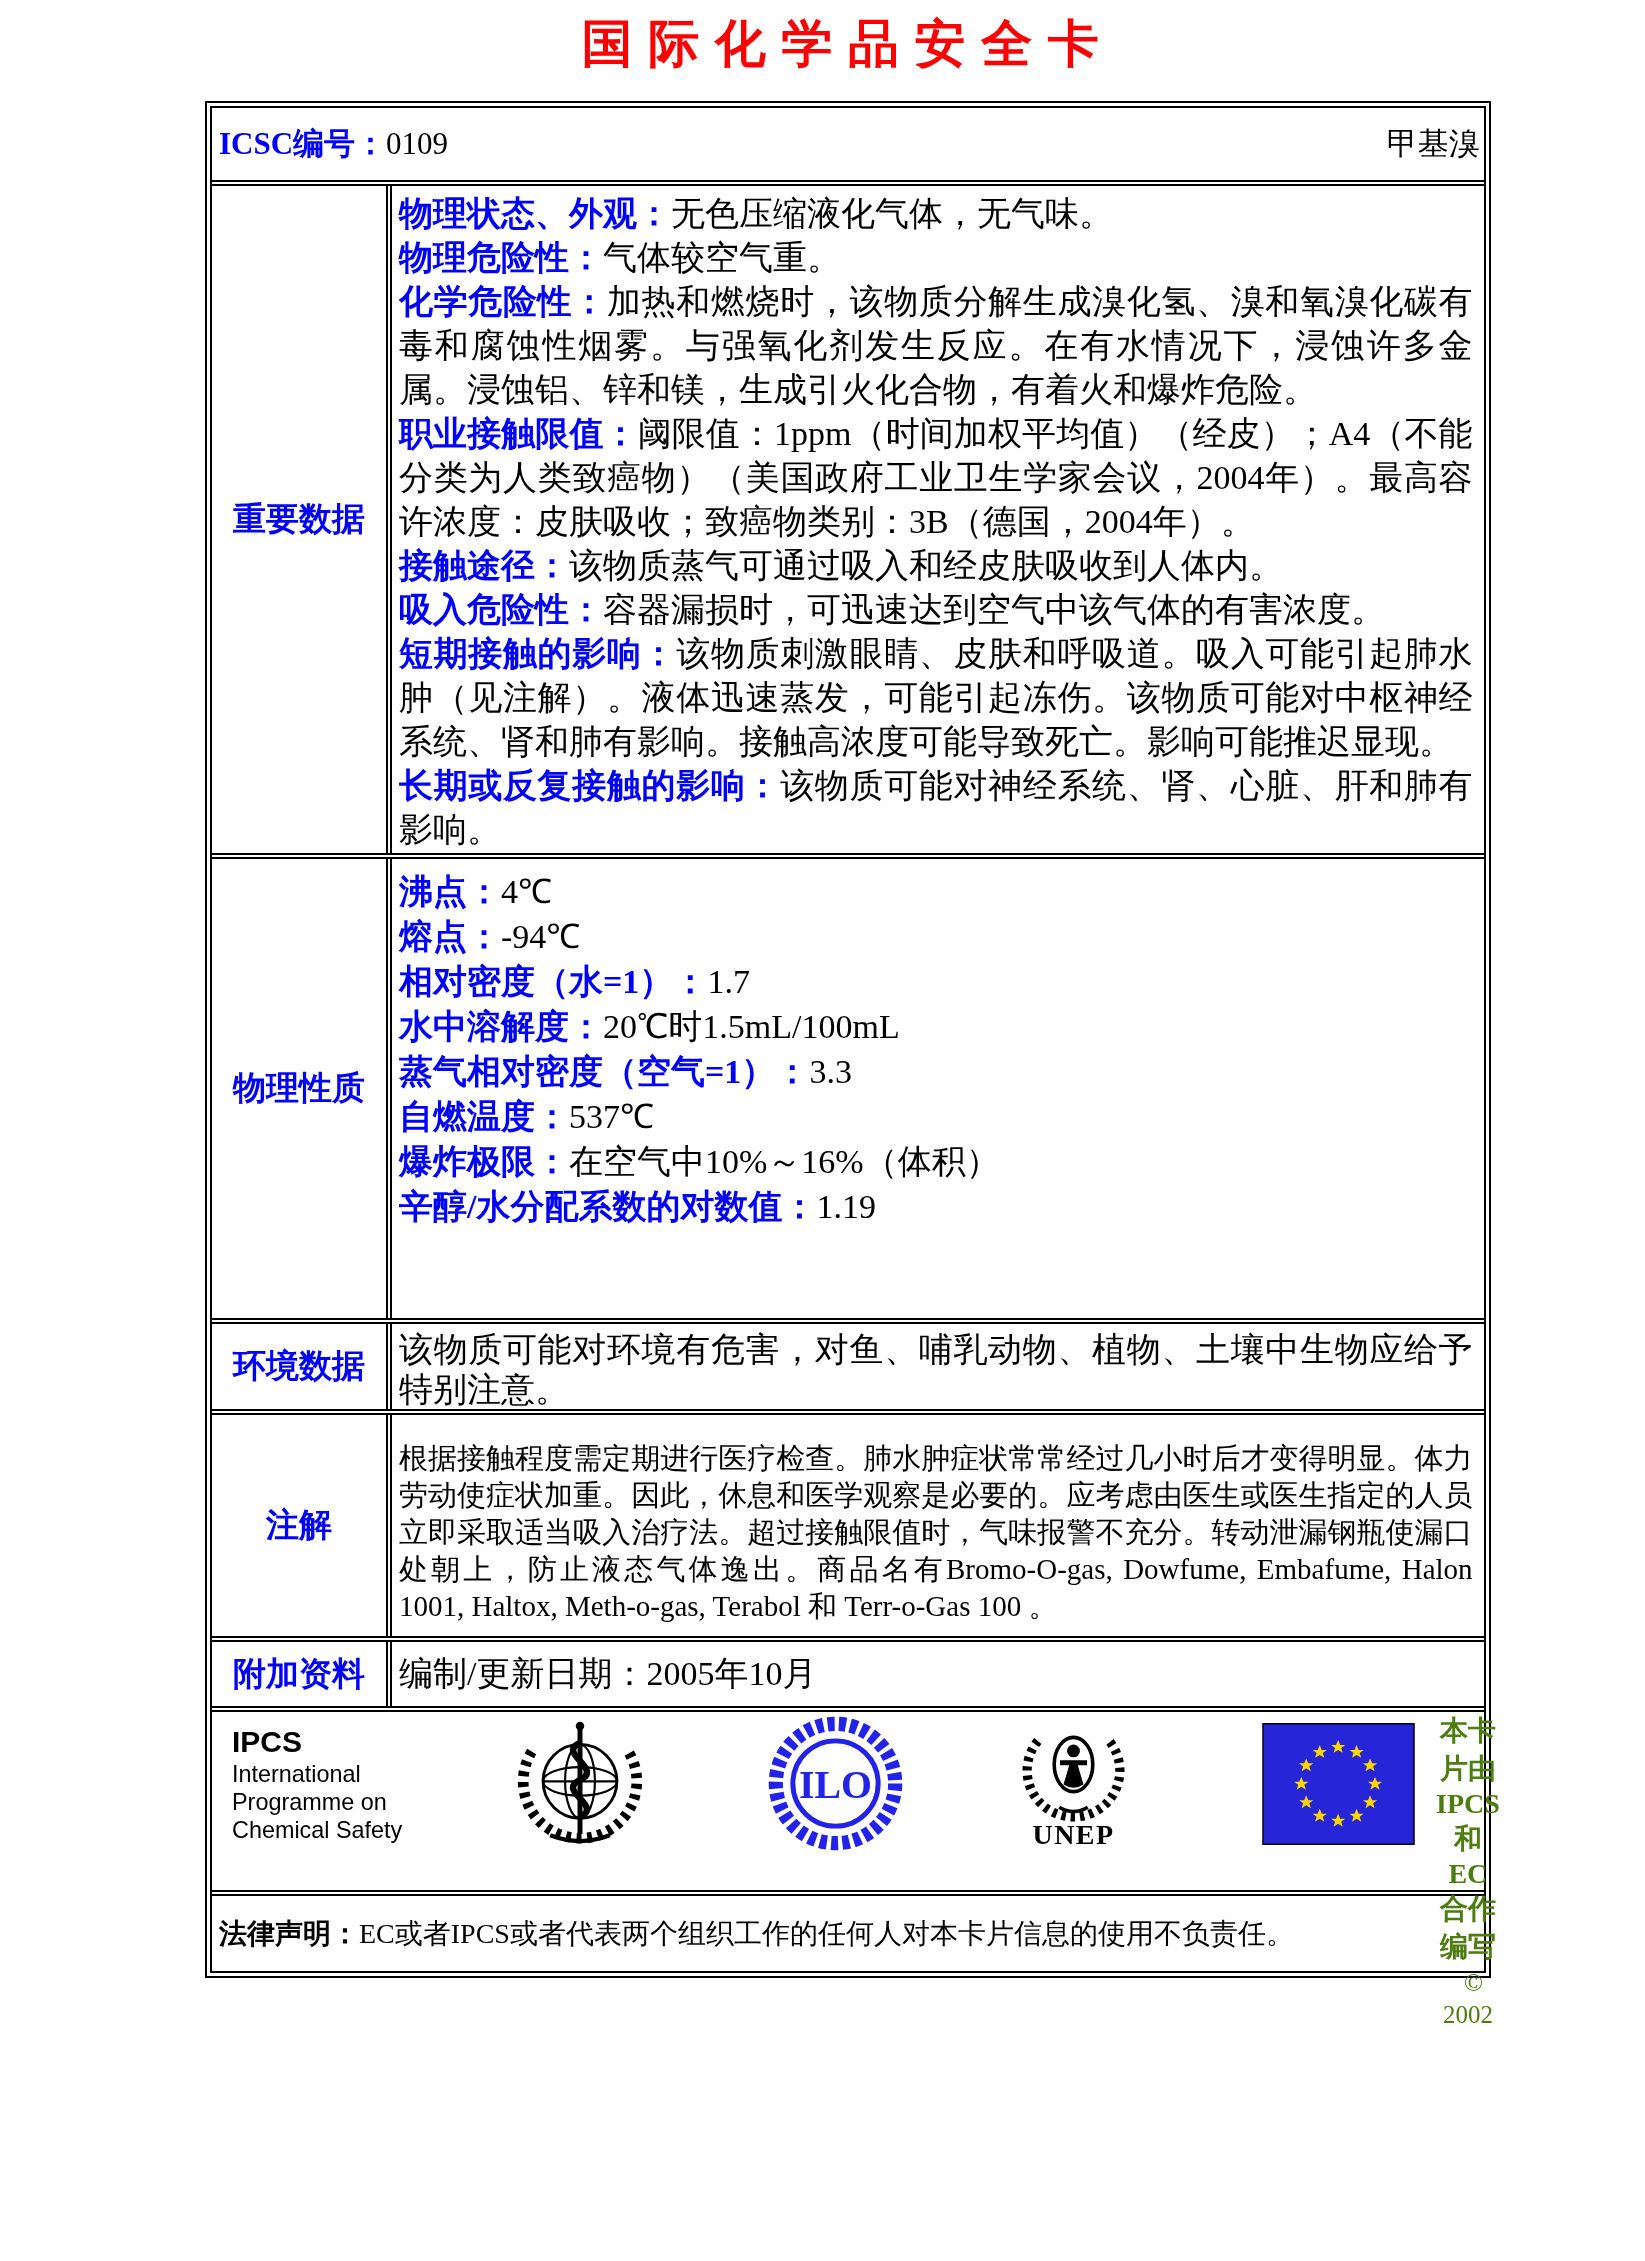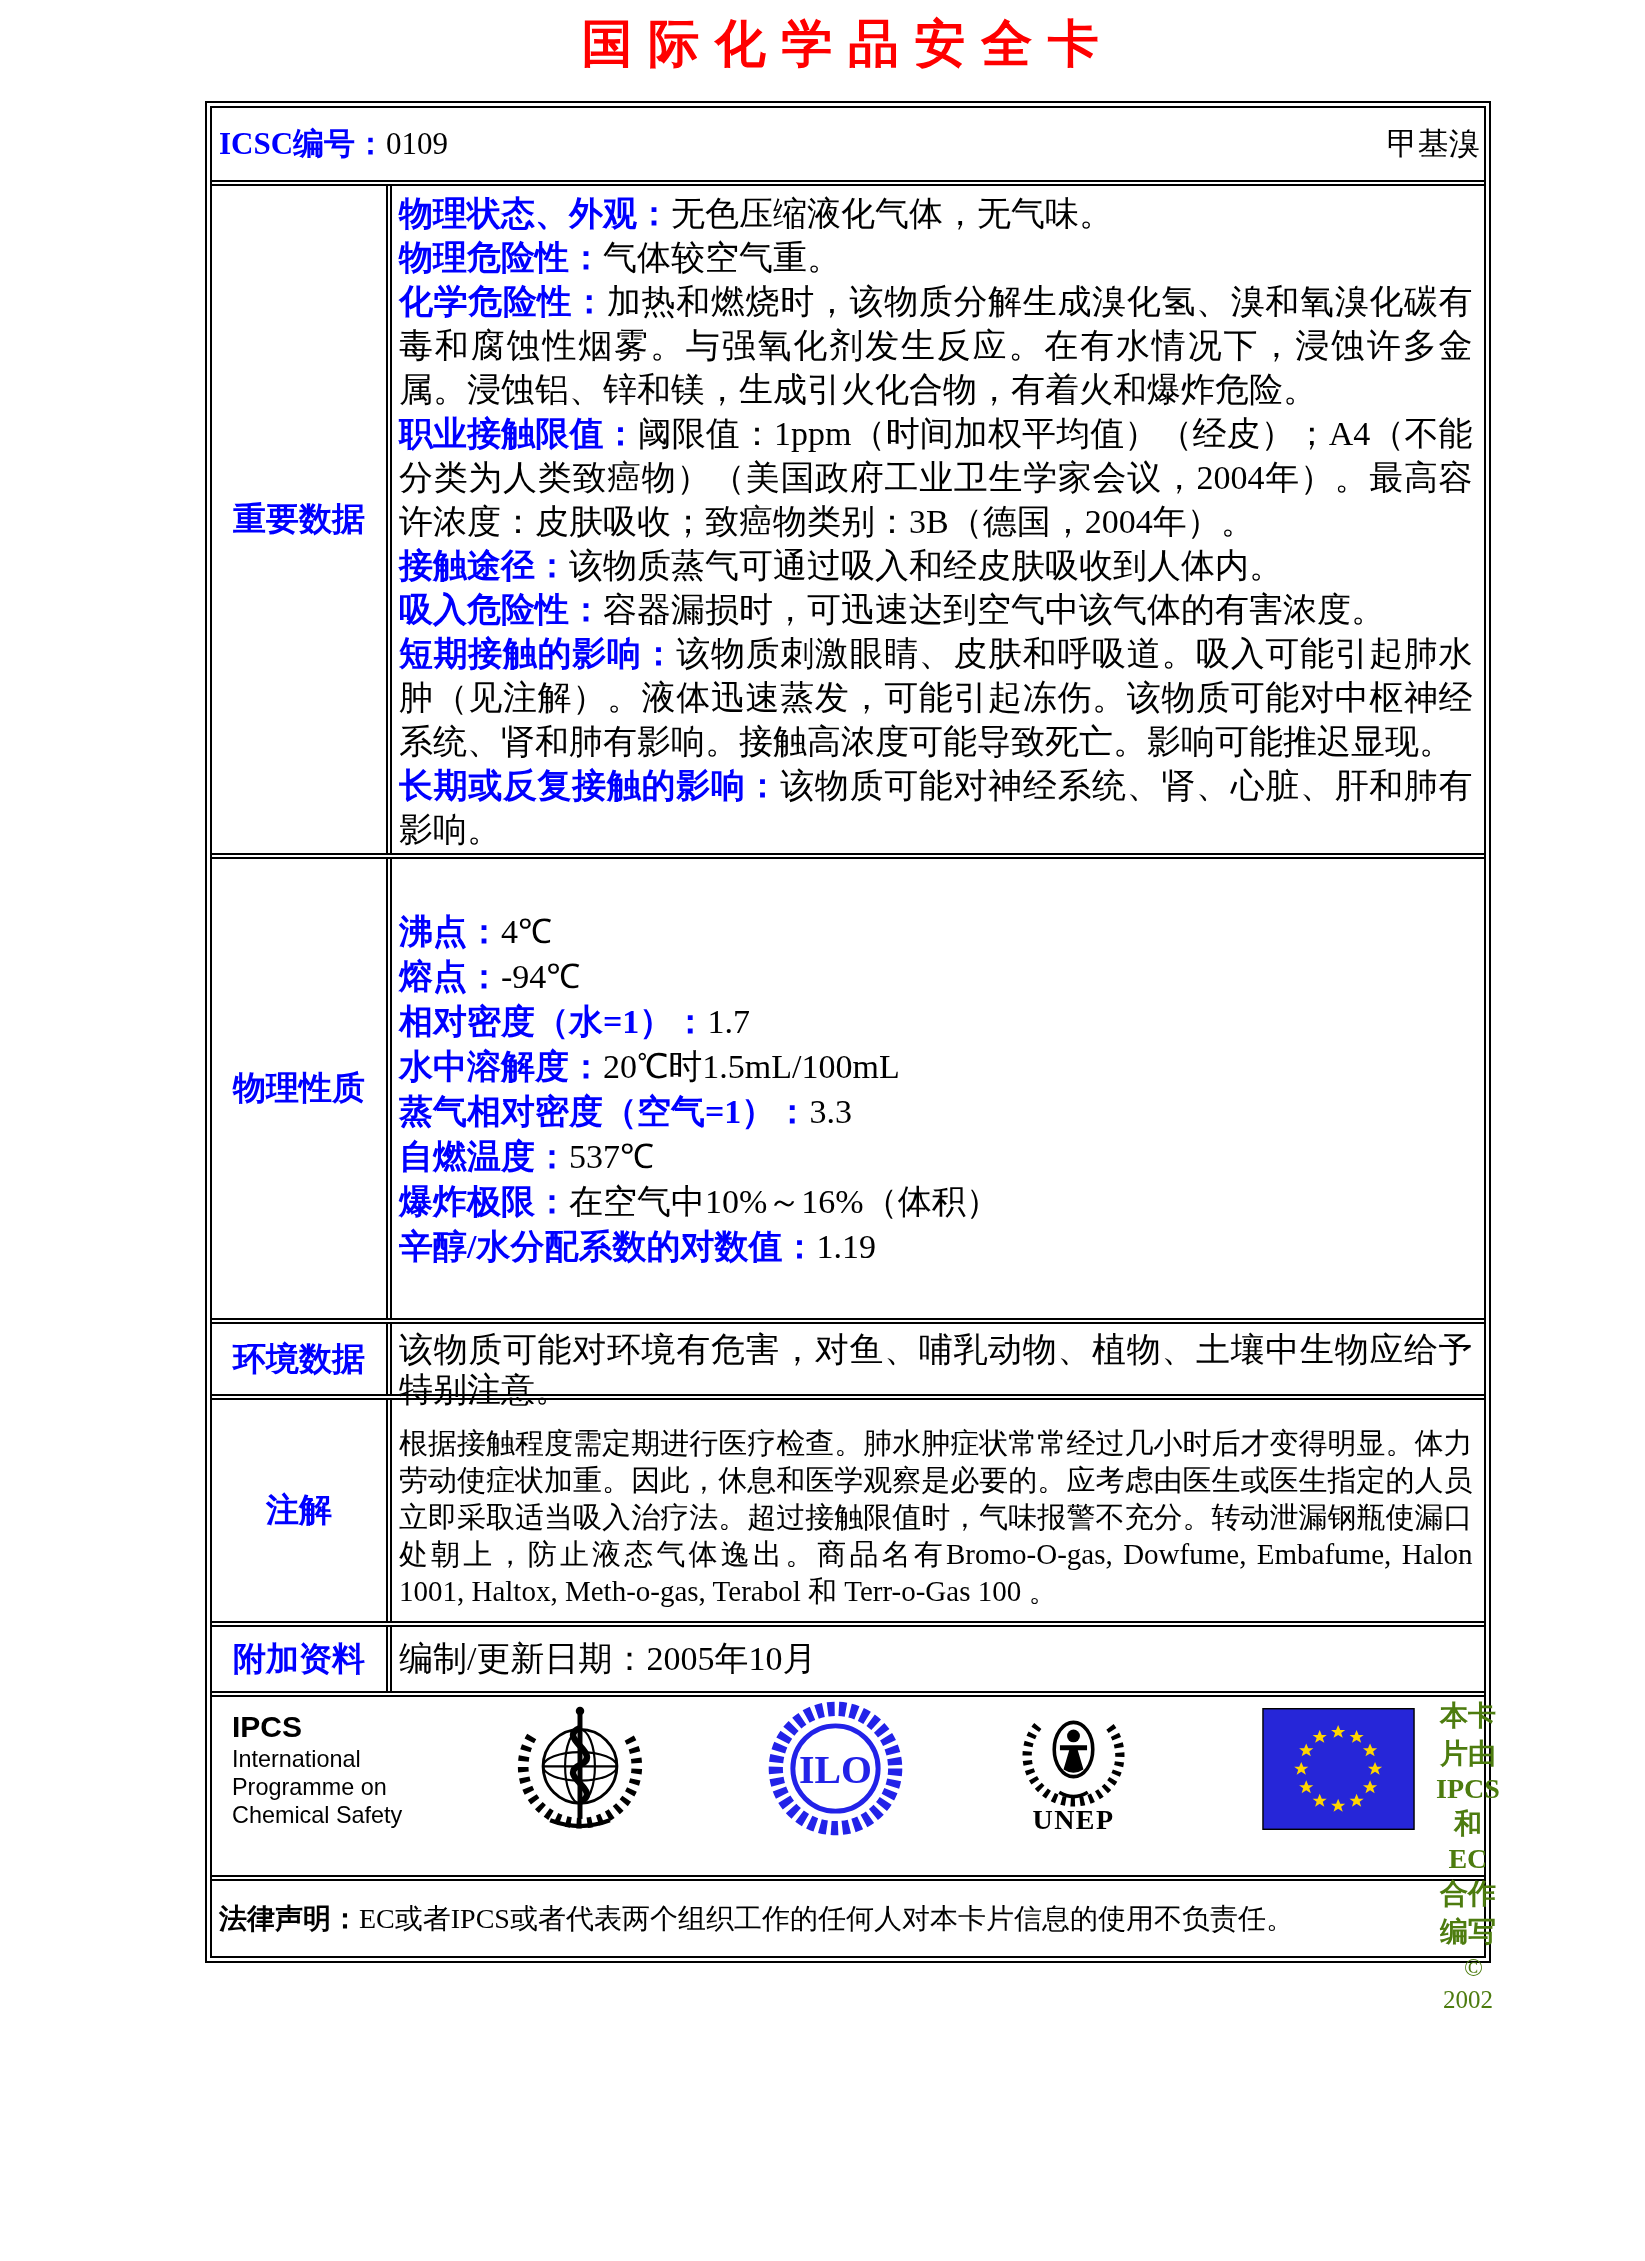--- a/index.html
+++ b/index.html
@@ -32,23 +32,23 @@
   .content { flex:1 1 auto; padding:5.7px 11.4px 5.7px 7px; font-size:34px; }
 
   .k { color:#0000ff; font-weight:bold; }
 
   
   .r-icsc { height:78px; }
   .r-icsc .content { display:flex; align-items:center; justify-content:space-between; font-size:31px; padding:0 4.3px 0 7px; }
   .r-important { height:673px; }
   .r-important .content p { line-height:44px; text-align:justify; }
   .r-physical { height:465px; }
-  .r-physical .content { padding-top:10px;margin-top:40px; }
+  .r-physical .content { padding-top:10px; }
   .r-physical .content p { line-height:45px; }
-  .r-env { height:76px; }
+  .r-env { height:91px; }
   .r-env .content p { line-height:40px; text-align:justify; }
   .r-notes { height:227px; }
   .r-notes .content { font-size:29px; padding-top:4.3px;margin-top:21px; }
   .r-notes .content p { line-height:37px; text-align:justify; }
   .r-extra { height:70px; }
   .r-extra .content { display:flex; align-items:center; }
   .r-logos { height:184px; flex-direction:row; }
   .r-legal { height:75px; }
   .r-legal .content { display:flex; align-items:center; font-size:28px; padding-left:7px; }
   .r-legal .legal-label { font-weight:bold; color:#000; }

